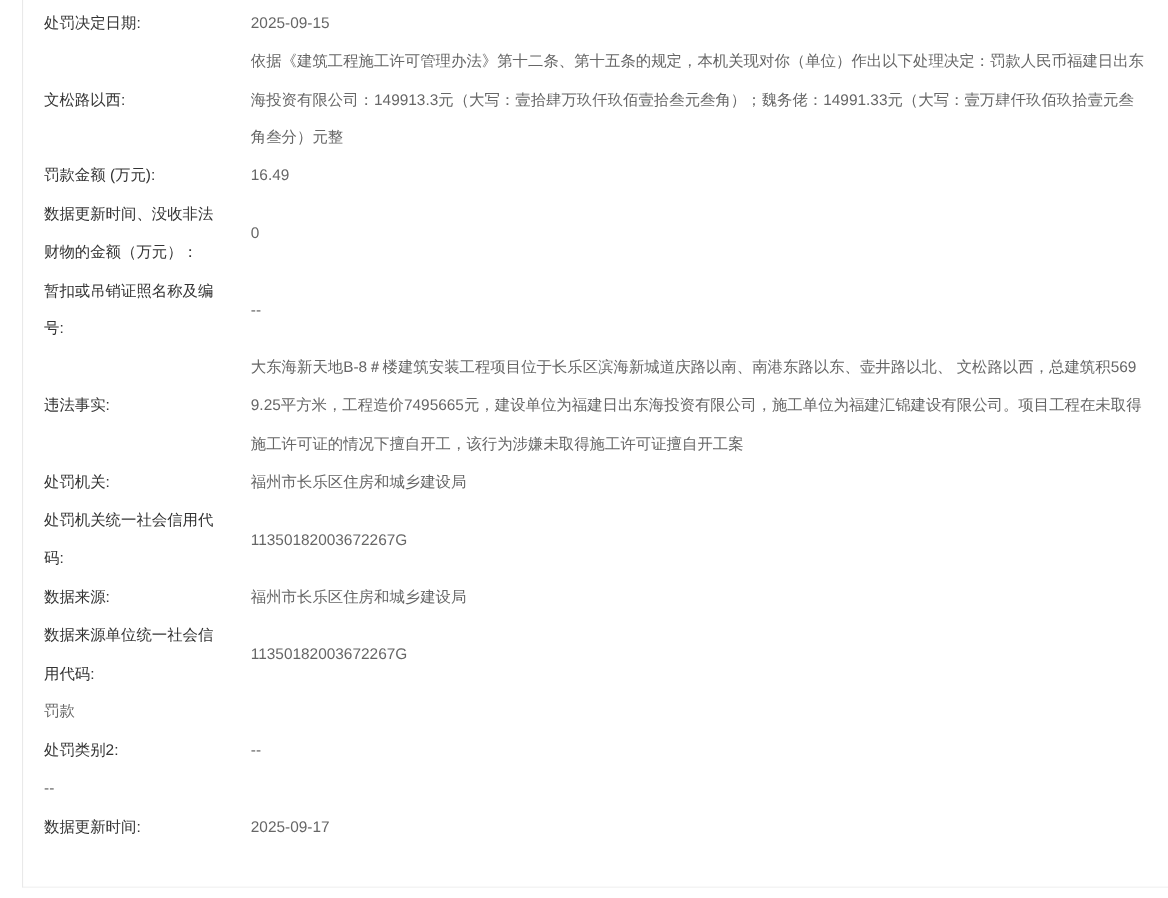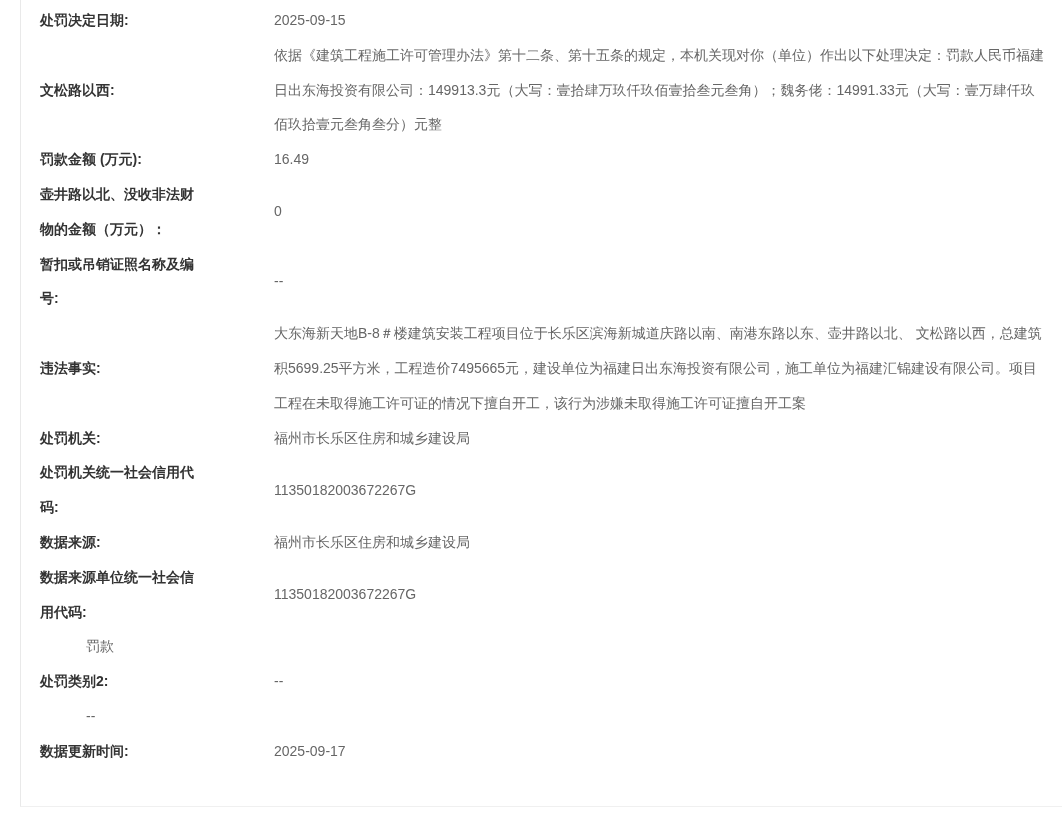--- a/index.html
+++ b/index.html
@@ -27,36 +27,35 @@
     padding: 3px 18px 4px 19px;
   }
   .row {
     display: flex;
     align-items: center;
   }
   .label {
     flex: 0 0 188px;
     font-size: 14px;
     line-height: 34.8px;
-    font-weight: bold;
+    font-weight: normal;
     color: #333333;
   }
   .label .label-inner {
     display: block;
     max-width: 167px;
     word-break: break-all;
   }
   .value {
     flex: 0 1 814px;
     max-width: 814px;
     font-size: 14px;
     line-height: 34.8px;
     color: #666666;
     word-break: break-all;
-    margin-left: 46px;
   }
 </style>
 </head>
 <body>
 
 <div class="page">
   <div class="panel">
 
   <div class="row">
     <div class="label">
@@ -74,21 +73,21 @@
 
   <div class="row">
     <div class="label">
       <span class="label-inner">罚款金额 (万元):</span>
     </div>
     <div class="value">16.49</div>
   </div>
 
   <div class="row">
     <div class="label">
-      <span class="label-inner">壶井路以北、没收非法财物的金额（万元）：</span>
+      <span class="label-inner">数据更新时间、没收非法财物的金额（万元）：</span>
     </div>
     <div class="value">0</div>
   </div>
 
   <div class="row">
     <div class="label">
       <span class="label-inner">暂扣或吊销证照名称及编号:</span>
     </div>
     <div class="value">--</div>
   </div>

